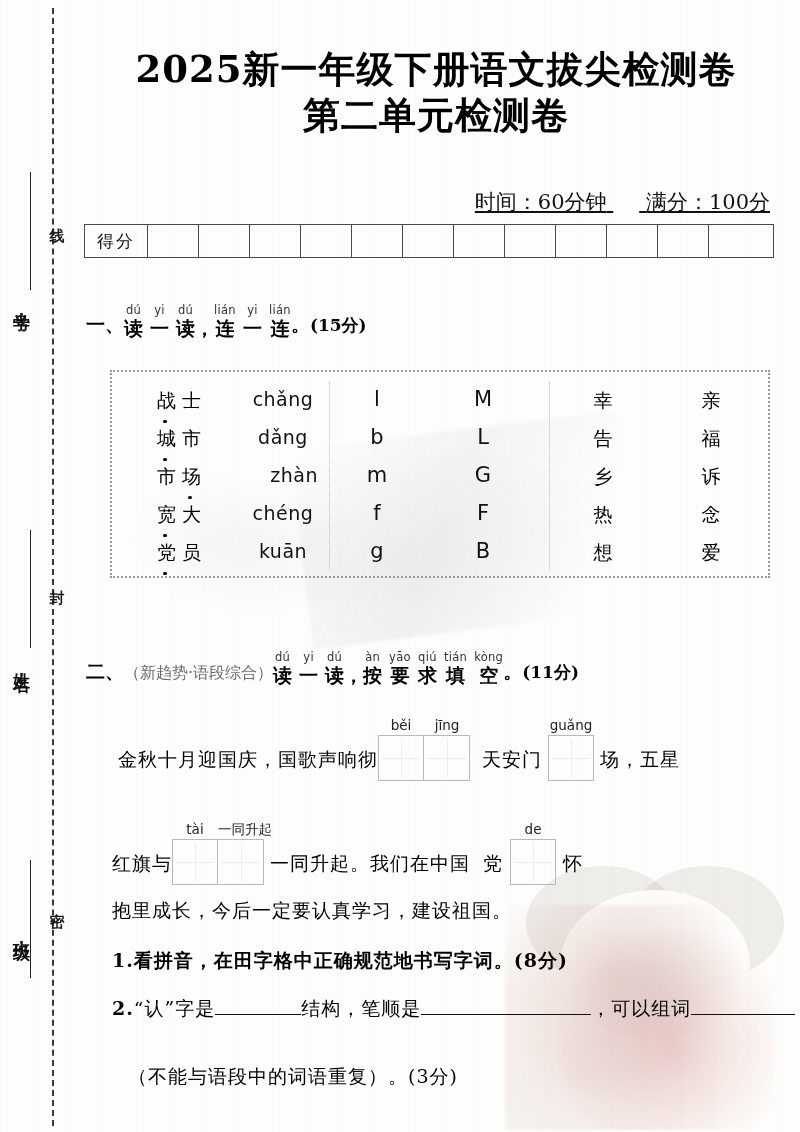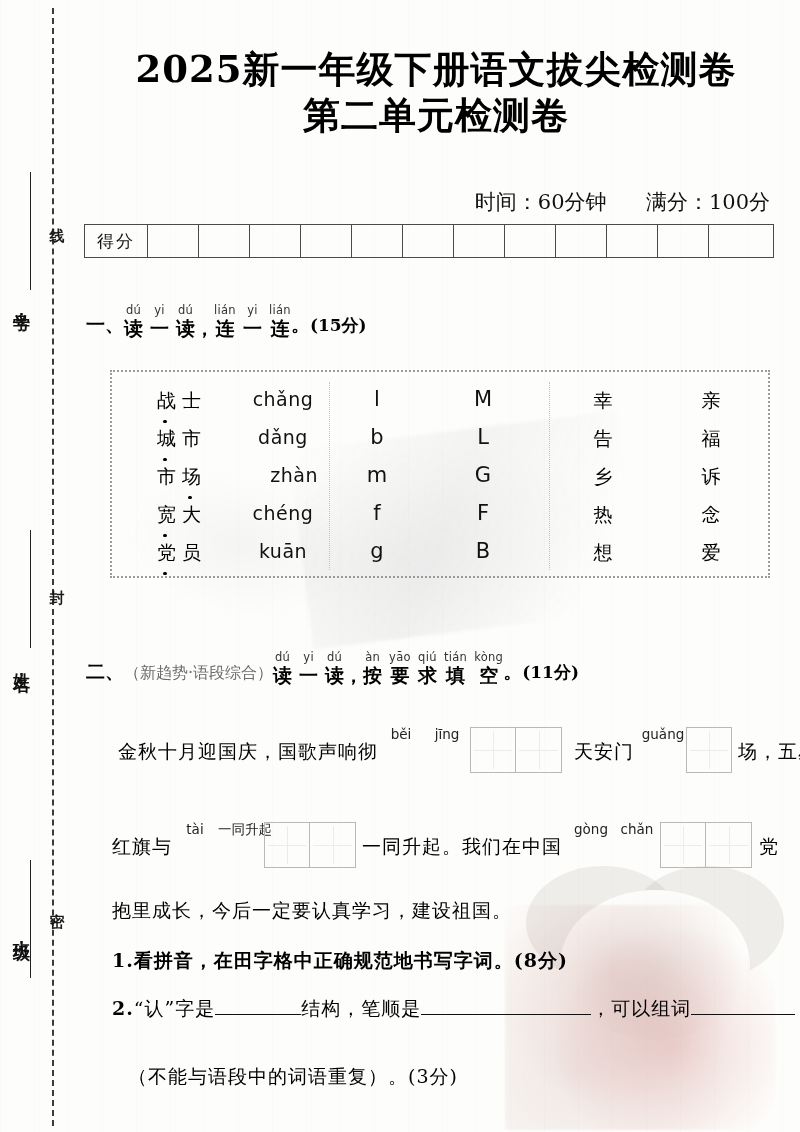--- a/index.html
+++ b/index.html
@@ -133,20 +133,21 @@
 
   .meta-line {
     position: absolute;
     left: 86px; top: 188px;
     width: 684px;
     text-align: right;
     font-family: "DejaVu Serif", "Liberation Serif", serif;
     font-size: 21px;
     color: #111;
     white-space: nowrap;
+    text-decoration: underline;
   }
   .meta-line .gap { display: inline-block; width: 26px; }
 
   
   .score-table {
     position: absolute;
     left: 84px; top: 224px;
     border-collapse: collapse;
     table-layout: fixed;
     width: 690px;
@@ -274,21 +275,21 @@
     white-space: nowrap;
   }
   .ptxt {
     font-family: "DejaVu Serif", "Liberation Serif", serif;
     font-size: 19px;
     color: #000;
     letter-spacing: 1px;
     line-height: 1;
     padding-bottom: 12px;
   }
-  .cellgroup { display: flex; flex-direction: row; align-items: stretch; }
+  .cellgroup { display: flex; flex-direction: column; align-items: stretch; }
   .cell-py-row { display: flex; }
   .cell-py {
     font-family: "DejaVu Sans", "Liberation Sans", sans-serif;
     font-size: 13.5px;
     color: #222;
     text-align: center;
     line-height: 1.1;
     margin-bottom: 2px;
   }
   .cell-row { display: flex; }
@@ -467,30 +468,20 @@
         <span class="cell-py-row">
           <span class="cell-py" style="width:46px;">tài</span>
           <span class="cell-py" style="width:46px;">一同升起</span>
         </span>
         <span class="cell-row">
           <span class="tzg"></span>
           <span class="tzg"></span>
         </span>
       </span>
       <span class="ptxt" style="padding-left:6px; padding-right:6px;">一同升起。我们在中国</span>
-      <span class="cellgroup">
-        <span class="cell-py-row">
-          <span class="cell-py" style="width:46px;">gòng</span>
-          <span class="cell-py" style="width:46px;">chǎn</span>
-        </span>
-        <span class="cell-row">
-          <span class="tzg"></span>
-          <span class="tzg"></span>
-        </span>
-      </span>
       <span class="ptxt" style="padding-left:7px; padding-right:7px;">党</span>
       <span class="cellgroup">
         <span class="cell-py-row">
           <span class="cell-py" style="width:46px;">de</span>
         </span>
         <span class="cell-row">
           <span class="tzg"></span>
         </span>
       </span>
       <span class="ptxt" style="padding-left:7px;">怀</span>

